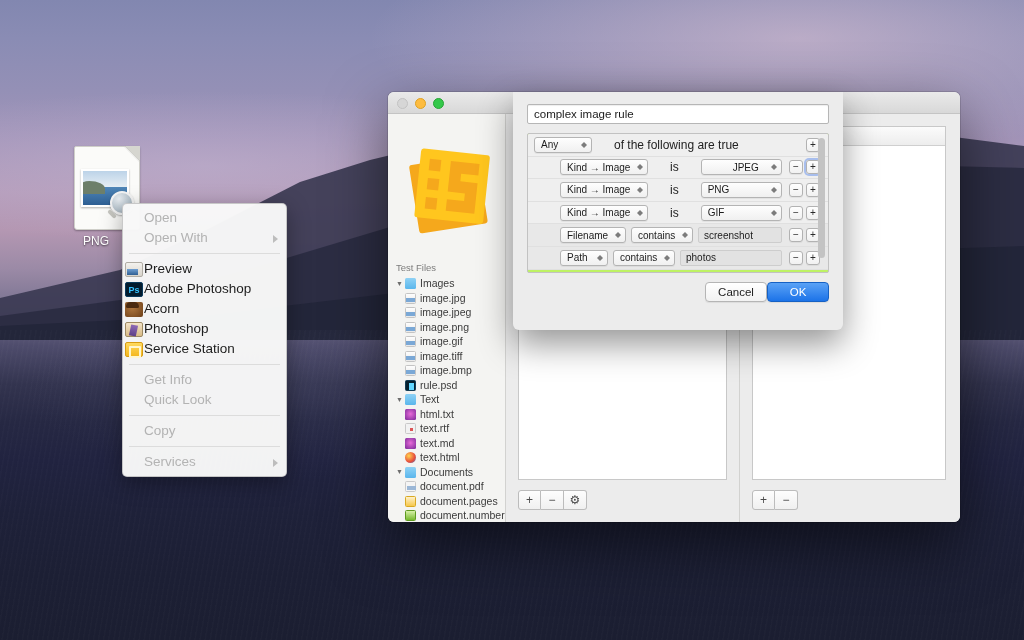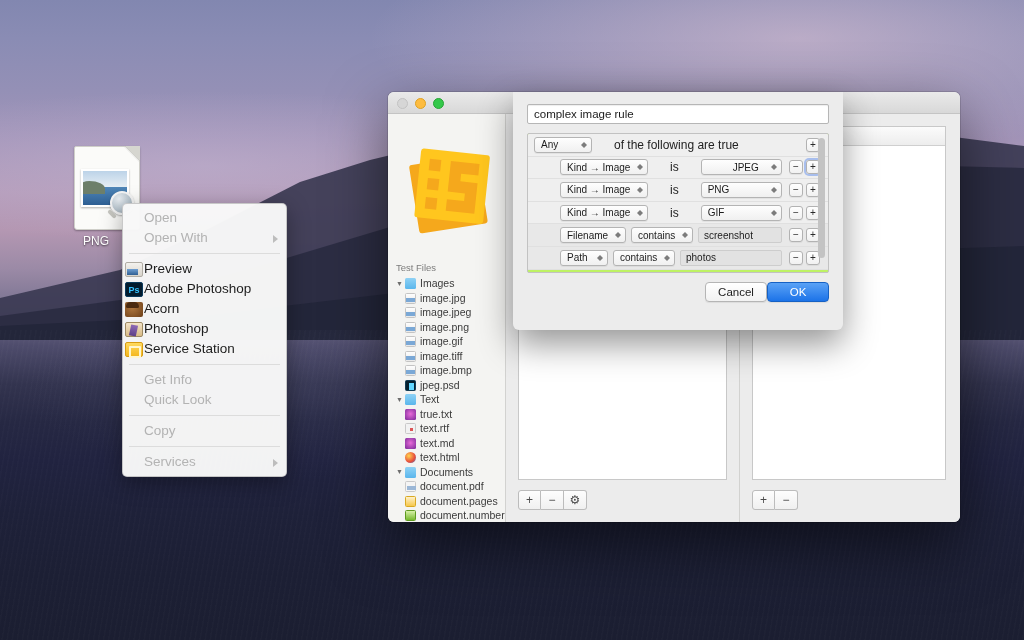--- a/index.html
+++ b/index.html
@@ -481,23 +481,23 @@
         <div id="tree">
           <div id="tree-title">Test Files</div>
           <div id="tree-rows">
               <div class="tr"><span class="tw">▼</span><span class="tico ti-folder"></span><span>Images</span></div>
               <div class="tr tr-ind1"><span class="tw"></span><span class="tico ti-img"></span><span>image.jpg</span></div>
               <div class="tr tr-ind1"><span class="tw"></span><span class="tico ti-img"></span><span>image.jpeg</span></div>
               <div class="tr tr-ind1"><span class="tw"></span><span class="tico ti-img"></span><span>image.png</span></div>
               <div class="tr tr-ind1"><span class="tw"></span><span class="tico ti-img"></span><span>image.gif</span></div>
               <div class="tr tr-ind1"><span class="tw"></span><span class="tico ti-img"></span><span>image.tiff</span></div>
               <div class="tr tr-ind1"><span class="tw"></span><span class="tico ti-img"></span><span>image.bmp</span></div>
-              <div class="tr tr-ind1"><span class="tw"></span><span class="tico ti-psd"></span><span>jpeg.psd</span></div>
+              <div class="tr tr-ind1"><span class="tw"></span><span class="tico ti-psd"></span><span>rule.psd</span></div>
               <div class="tr"><span class="tw">▼</span><span class="tico ti-folder"></span><span>Text</span></div>
-              <div class="tr tr-ind1"><span class="tw"></span><span class="tico ti-txt"></span><span>true.txt</span></div>
+              <div class="tr tr-ind1"><span class="tw"></span><span class="tico ti-txt"></span><span>html.txt</span></div>
               <div class="tr tr-ind1"><span class="tw"></span><span class="tico ti-rtf"></span><span>text.rtf</span></div>
               <div class="tr tr-ind1"><span class="tw"></span><span class="tico ti-txt"></span><span>text.md</span></div>
               <div class="tr tr-ind1"><span class="tw"></span><span class="tico ti-html"></span><span>text.html</span></div>
               <div class="tr"><span class="tw">▼</span><span class="tico ti-folder"></span><span>Documents</span></div>
               <div class="tr tr-ind1"><span class="tw"></span><span class="tico ti-pdf"></span><span>document.pdf</span></div>
               <div class="tr tr-ind1"><span class="tw"></span><span class="tico ti-pages"></span><span>document.pages</span></div>
               <div class="tr tr-ind1"><span class="tw"></span><span class="tico ti-numbers"></span><span>document.numbers</span></div>
             </div>
         </div>
       </div>

